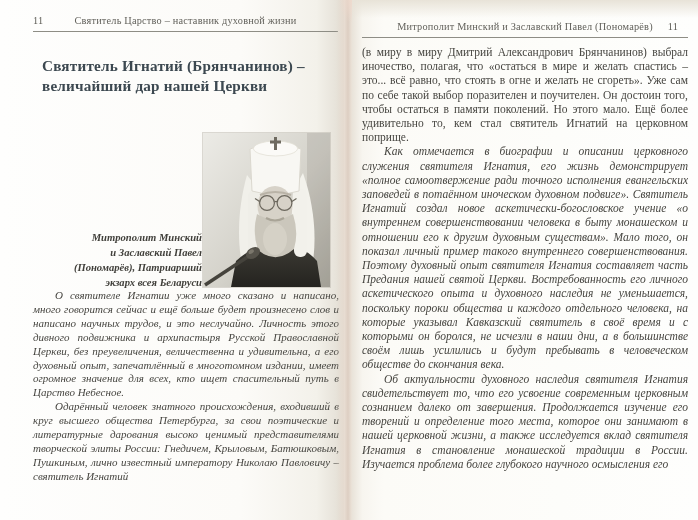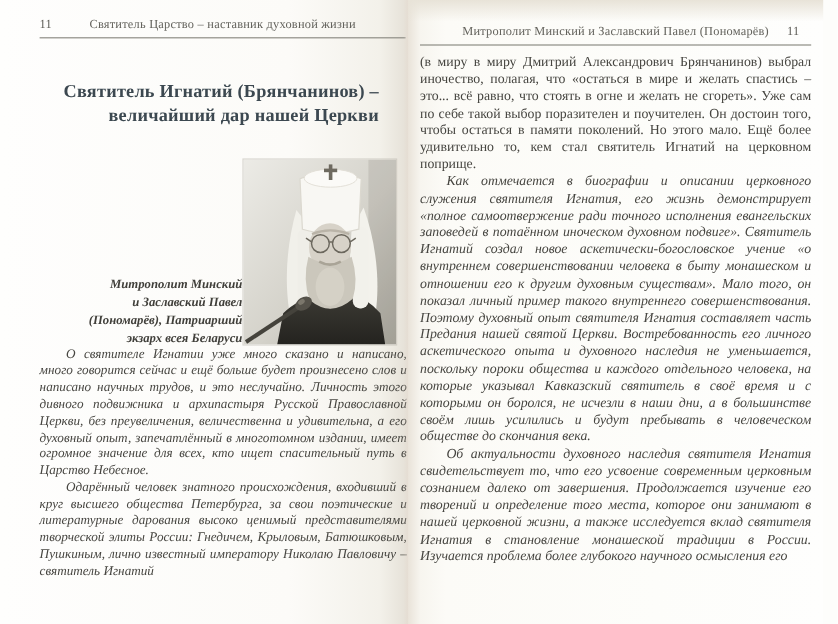--- a/index.html
+++ b/index.html
@@ -8,21 +8,21 @@
     background:#fdfdfb;
     font-family:"Liberation Serif","DejaVu Serif",serif;
   }
   
   .page{position:absolute;top:0;height:520px;}
   .page-left{
     left:0;width:344px;
     background:linear-gradient(to right,#fefefd 0%,#fcfbf8 70%,#f3f1ea 92%,#e2ddd3 100%);
   }
   .page-right{
-    left:340px;width:346px;
+    left:352px;width:346px;
     background:linear-gradient(to right,#e9e3d9 0%,#f7f5ef 3%,#fcfbf7 9%,#fdfdfa 60%,#fefefd 100%);
   }
   .page-right::before{
     content:"";position:absolute;left:0;top:0;width:100%;height:18px;
     background:linear-gradient(to bottom,#e8e3d8 0%,rgba(245,242,234,0) 100%);
   }
   .gutter{
     position:absolute;top:0;left:336px;width:20px;height:520px;
     background:linear-gradient(to right,rgba(210,198,186,0) 0%,#e6dacf 45%,#ddcec2 60%,#efe9df 85%,rgba(253,252,248,0) 100%);
   }
@@ -39,23 +39,23 @@
   .rh-left{top:15px;left:33px;width:305px;}
   .rh-right{top:21px;left:10px;width:326px;}
   .running-head .pagenum{flex:0 0 30px;color:#5d5c56;}
   .running-head .pagenum.num-right{text-align:center;}
   .running-head .rh-text{flex:1;text-align:center;white-space:nowrap;}
   .rule{position:absolute;height:1px;background:#8e8d85;}
   .rule-left{top:31px;left:33px;width:305px;}
   .rule-right{top:37px;left:10px;width:326px;}
   
   .chapter-title{
-    position:absolute;left:42px;top:56px;margin:11px;
+    position:absolute;left:42px;top:56px;margin:0;
     font-size:15.2px;font-weight:bold;line-height:20px;
-    color:#3c4850;white-space:pre-line;letter-spacing:.2px;text-align:right;
+    color:#3c4850;white-space:pre-line;letter-spacing:.2px;
   }
   .photo{
     position:absolute;left:203px;top:133px;width:127px;height:154px;
     outline:1px solid rgba(190,186,176,.55);
   }
   .photo svg{display:block;}
   .caption{
     position:absolute;left:40px;top:230px;width:162px;
     font-size:10.6px;font-style:italic;font-weight:bold;line-height:15px;
     color:#403f3a;white-space:pre-line;text-align:right;

